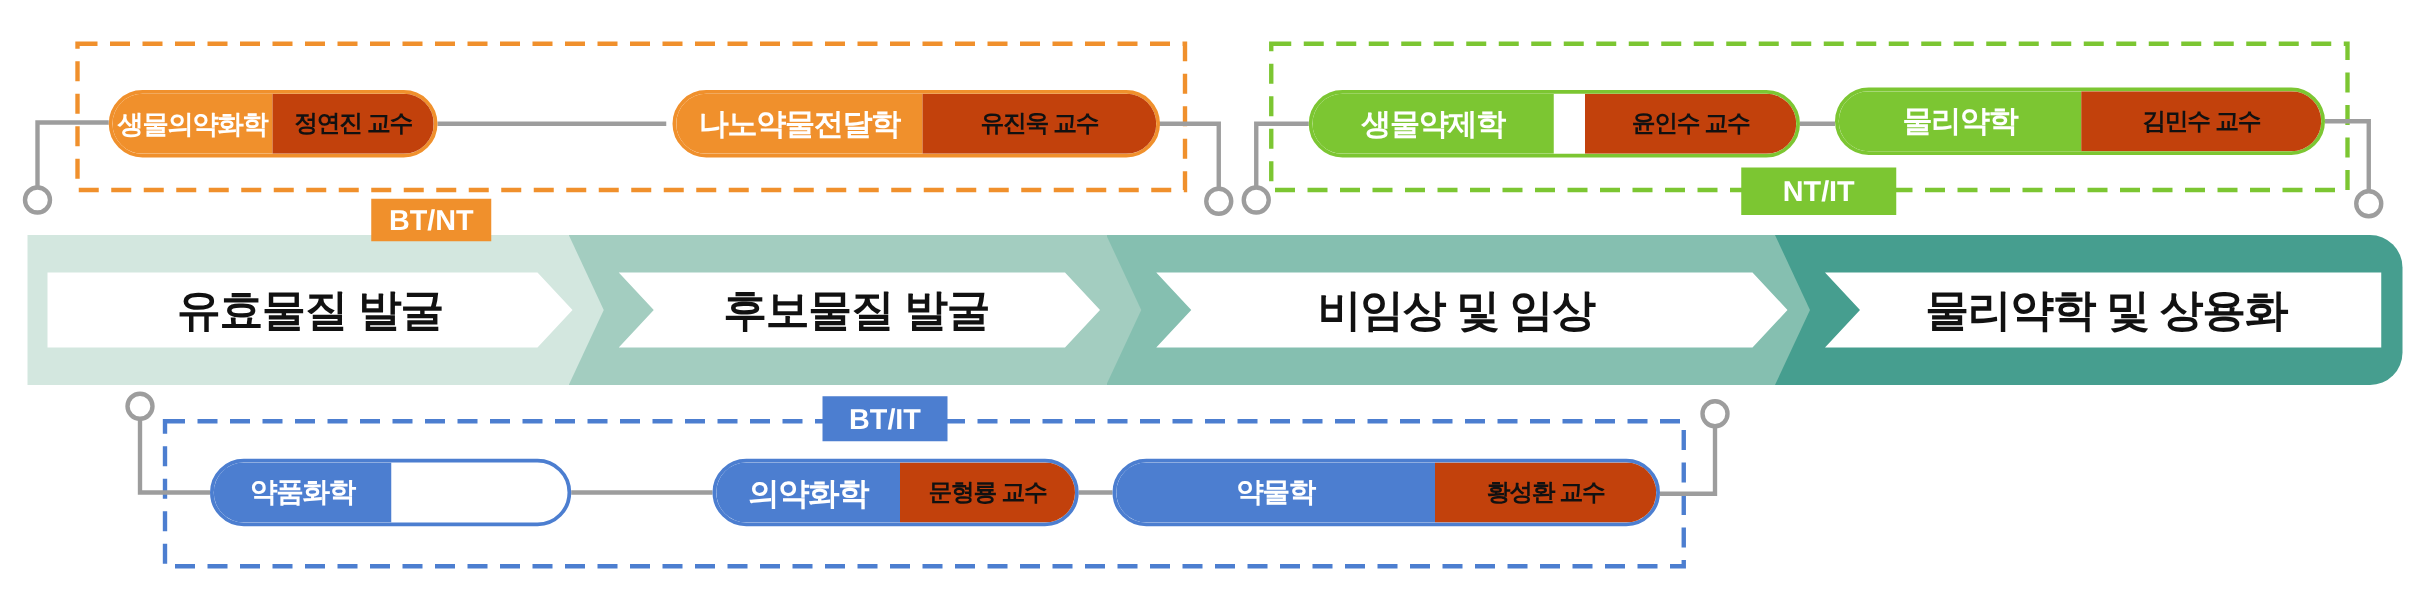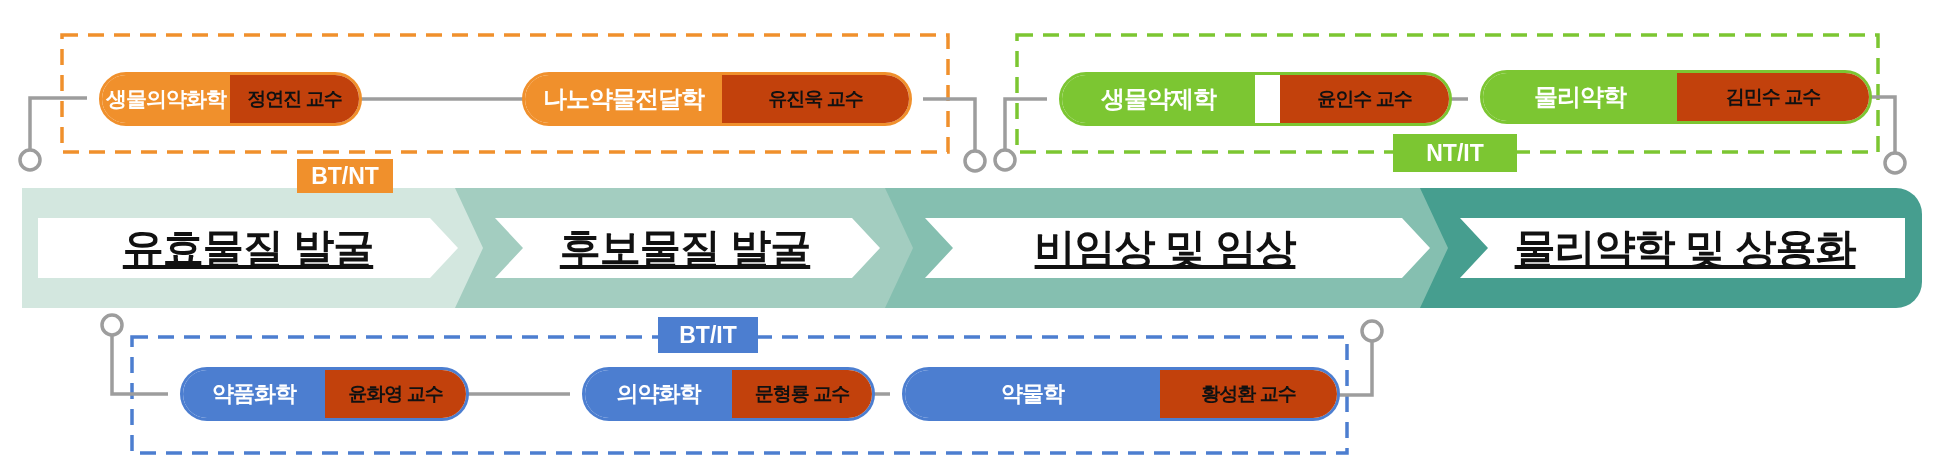--- a/index.html
+++ b/index.html
@@ -5,27 +5,27 @@
   html,body{margin:0;padding:0;background:#fff;}
   #canvas{
     position:relative;width:1942px;height:472px;background:#fff;overflow:hidden;
     font-family:"Liberation Sans","DejaVu Sans",sans-serif;
   }
   #shapes{position:absolute;left:0;top:0;width:1942px;height:472px;}
 
   
   .stage-label{
     position:absolute;top:218px;height:60px;display:flex;align-items:center;justify-content:center;
-    font-size:41px;font-weight:bold;color:#111;letter-spacing:-1px;white-space:nowrap;text-decoration:underline;
+    font-size:35px;font-weight:bold;color:#111;letter-spacing:-1px;white-space:nowrap;
   }
 
   
   .pill{
     position:absolute;height:54px;display:flex;overflow:hidden;background:#fff;
-    border-radius:29px;border:3px solid;box-sizing:border-box;margin-left:12px;
+    border-radius:29px;border:3px solid;box-sizing:border-box;
   }
   .pill .subject{
     display:flex;align-items:center;justify-content:center;
     color:#fff;font-weight:bold;font-size:21px;letter-spacing:-1px;white-space:nowrap;flex:0 0 auto;
   }
   .pill .prof{
     flex:1;display:flex;align-items:center;justify-content:center;background:#c2410c;
     color:#111;font-weight:bold;font-size:19px;letter-spacing:-1px;white-space:nowrap;
   }
   .pill.orange{border-color:#F0902C;} .pill.orange .subject{background:#F0902C;}
@@ -84,40 +84,39 @@
 
   <div class="stage-label" style="left:38px;width:420px;">유효물질 발굴</div>
   <div class="stage-label" style="left:505px;width:360px;">후보물질 발굴</div>
   <div class="stage-label" style="left:925px;width:480px;">비임상 및 임상</div>
   <div class="stage-label" style="left:1465px;width:440px;">물리약학 및 상용화</div>
 
   <div class="pill orange" style="left:87px;top:72px;width:263px;">
     <div class="subject" style="width:128px;">생물의약화학</div>
     <div class="prof">정연진 교수</div>
   </div>
-  <div class="pill orange" style="left:510px;top:72px;width:390px;">
+  <div class="pill orange" style="left:538px;top:72px;width:390px;">
     <div class="subject" style="width:197px;font-size:24px;">나노약물전달학</div>
     <div class="prof">유진욱 교수</div>
   </div>
 
   <div class="pill green" style="left:1047px;top:72px;width:393px;gap:25px;">
     <div class="subject" style="width:193px;font-size:24px;">생물약제학</div>
     <div class="prof">윤인수 교수</div>
   </div>
   <div class="pill green" style="left:1468px;top:70px;width:392px;">
     <div class="subject" style="width:194px;font-size:24px;">물리약학</div>
     <div class="prof">김민수 교수</div>
   </div>
 
   <div class="pill blue" style="left:168px;top:367px;width:289px;">
     <div class="subject" style="width:142px;font-size:22px;">약품화학</div>
-    <div class="prof">윤화영 교수</div>
   </div>
   <div class="pill blue" style="left:570px;top:367px;width:293px;">
-    <div class="subject" style="width:147px;font-size:22px;">의약화학</div>
+    <div class="subject" style="width:147px;font-size:25px;">의약화학</div>
     <div class="prof">문형룡 교수</div>
   </div>
   <div class="pill blue" style="left:890px;top:367px;width:438px;">
     <div class="subject" style="width:255px;font-size:22px;text-align:right;">약물학</div>
     <div class="prof">황성환 교수</div>
   </div>
 
   <div class="badge orange" style="left:297px;top:136px;width:96px;height:34px;margin-top:23px;">BT/NT</div>
   <div class="badge green" style="left:1393px;top:134px;width:124px;height:38px;">NT/IT</div>
   <div class="badge blue" style="left:658px;top:317px;width:100px;height:36px;">BT/IT</div>

